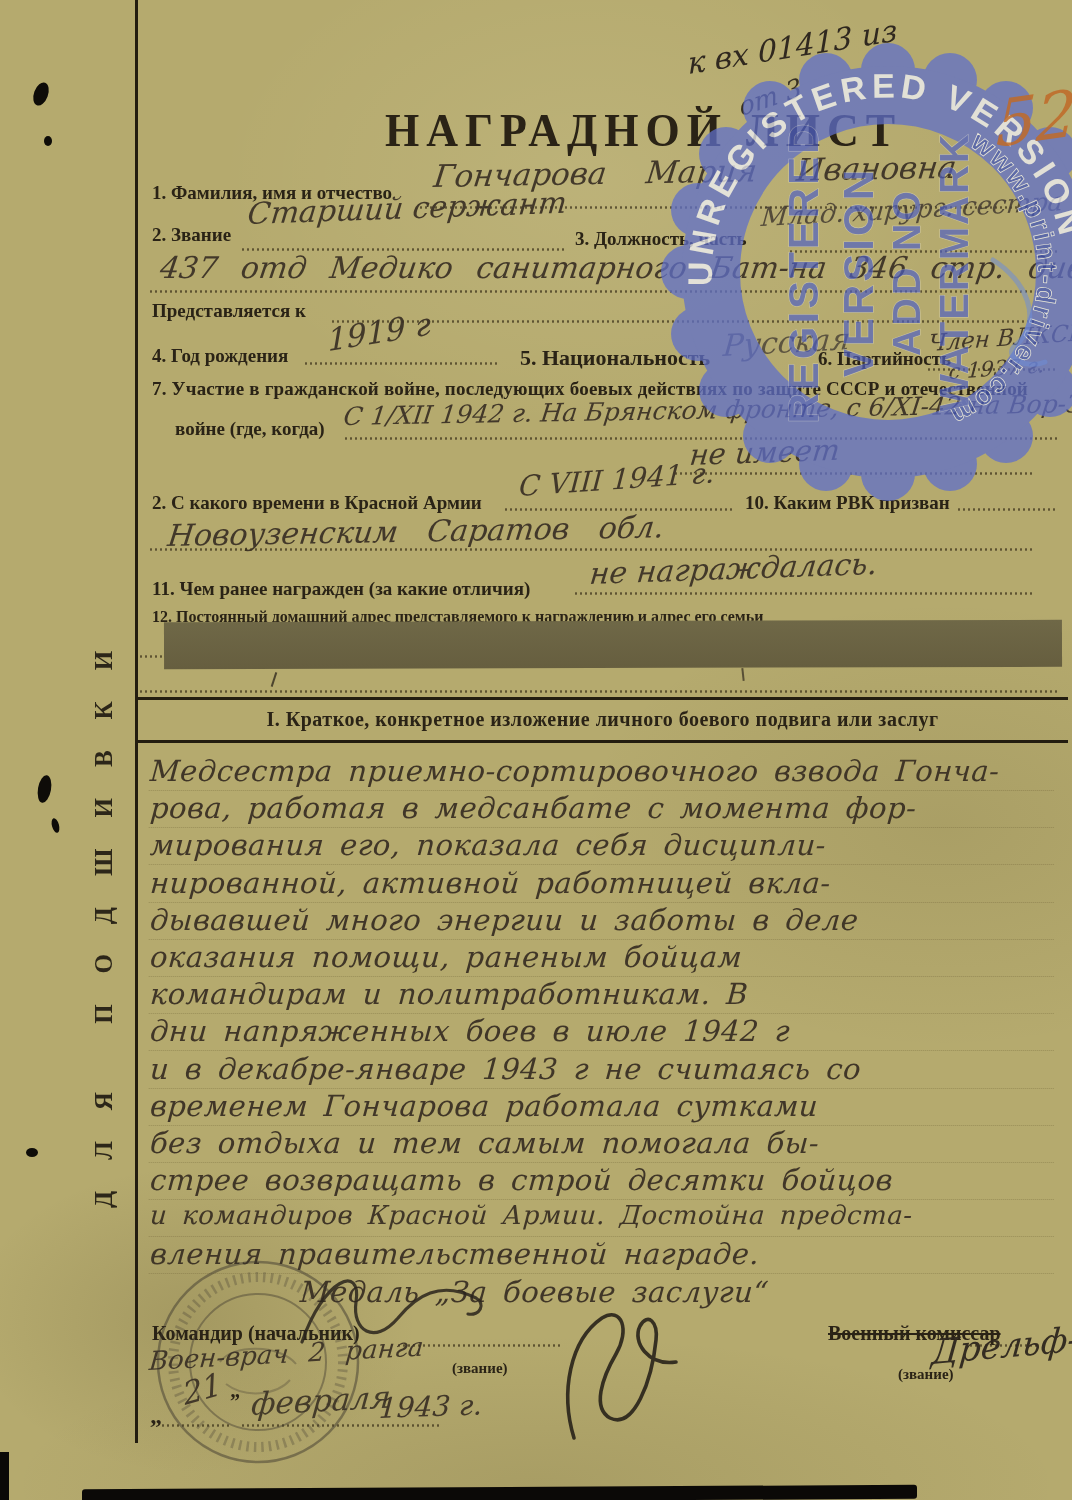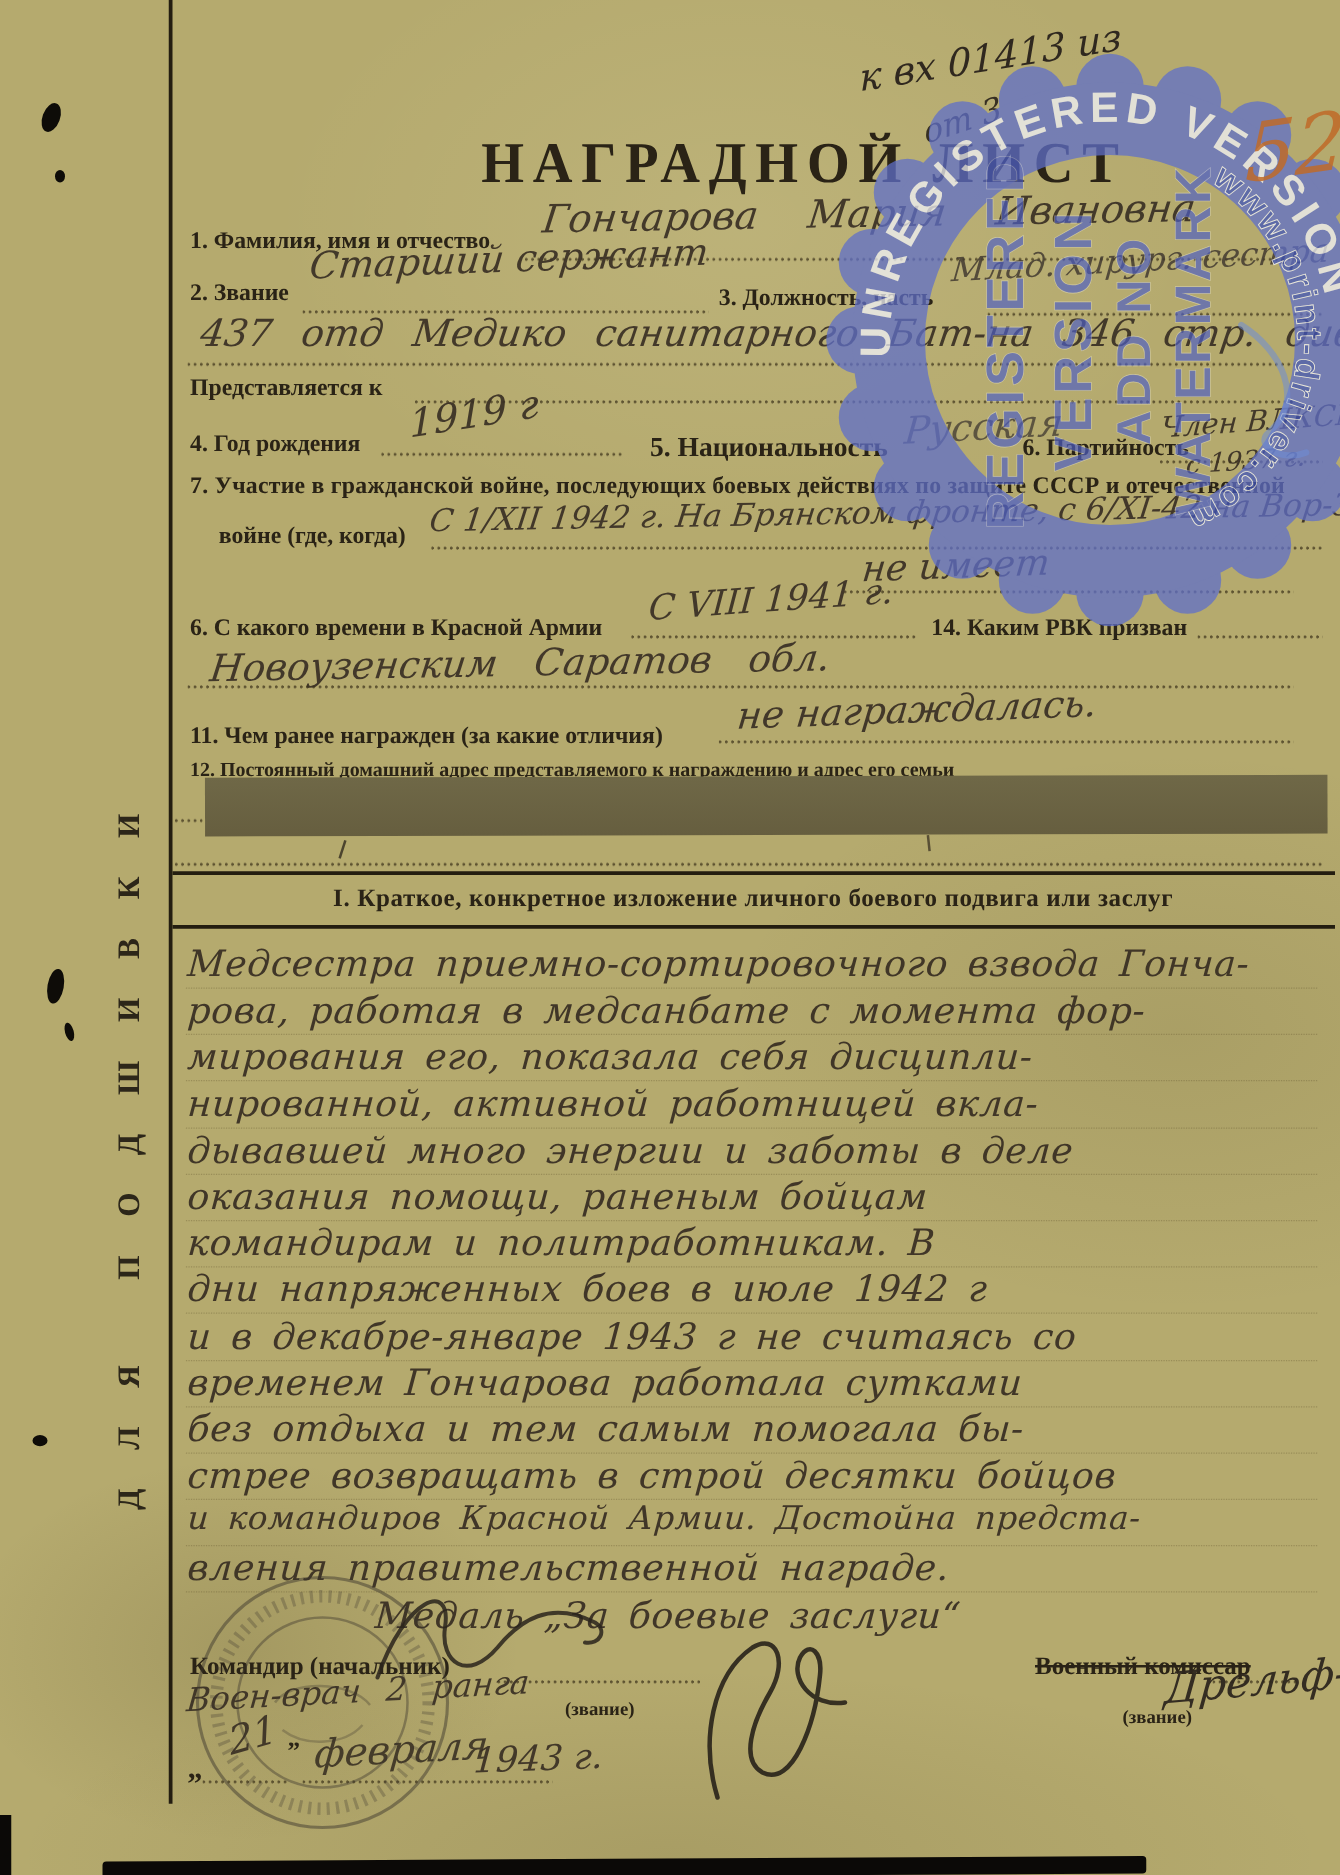--- a/index.html
+++ b/index.html
@@ -65,24 +65,24 @@
   <div class="dots" style="left:928px;top:368px;width:130px;"></div>
 
   <div class="p" style="left:152px;top:378px;font-size:19px;letter-spacing:.2px;">7. Участие в гражданской войне, последующих боевых действиях по защите СССР и отечественной</div>
   <div class="p" style="left:175px;top:418px;font-size:19px;">войне (где, когда)</div>
   <div class="h" style="left:342px;top:402px;font-size:25px;transform:rotate(-1deg) skewX(-8deg);">С 1/XII 1942 г. На Брянском фронте, с 6/XI-42 на Вор-Зап фронте</div>
   <div class="dots" style="left:345px;top:437px;width:713px;"></div>
 
   <div class="h" style="left:688px;top:438px;font-size:29px;transform:rotate(-2deg) skewX(-8deg);">не имеет</div>
   <div class="dots" style="left:675px;top:472px;width:360px;"></div>
 
-  <div class="p" style="left:152px;top:492px;font-size:19px;">6. С какого времени в Красной Армии</div>
+  <div class="p" style="left:152px;top:492px;font-size:19px;">2. С какого времени в Красной Армии</div>
   <div class="h" style="left:518px;top:470px;font-size:28px;transform:rotate(-4deg) skewX(-8deg);">С VIII 1941 г.</div>
   <div class="dots" style="left:505px;top:508px;width:228px;"></div>
-  <div class="p" style="left:745px;top:492px;font-size:19px;">14. Каким РВК призван</div>
+  <div class="p" style="left:745px;top:492px;font-size:19px;">10. Каким РВК призван</div>
   <div class="dots" style="left:958px;top:508px;width:100px;"></div>
   <div class="h" style="left:166px;top:518px;font-size:30px;word-spacing:20px;transform:rotate(-1deg) skewX(-8deg);">Новоузенским Саратов обл.</div>
   <div class="dots" style="left:150px;top:548px;width:885px;"></div>
 
   <div class="p" style="left:152px;top:578px;font-size:19px;">11. Чем ранее награжден (за какие отличия)</div>
   <div class="h" style="left:588px;top:556px;font-size:30px;transform:rotate(-2deg) skewX(-8deg);">не награждалась.</div>
   <div class="dots" style="left:575px;top:592px;width:460px;"></div>
 
   <div class="p" style="left:152px;top:608px;font-size:16px;">12. Постоянный домашний адрес представляемого к награждению и адрес его семьи</div>
   <div class="dots" style="left:902px;top:624px;width:156px;"></div>

